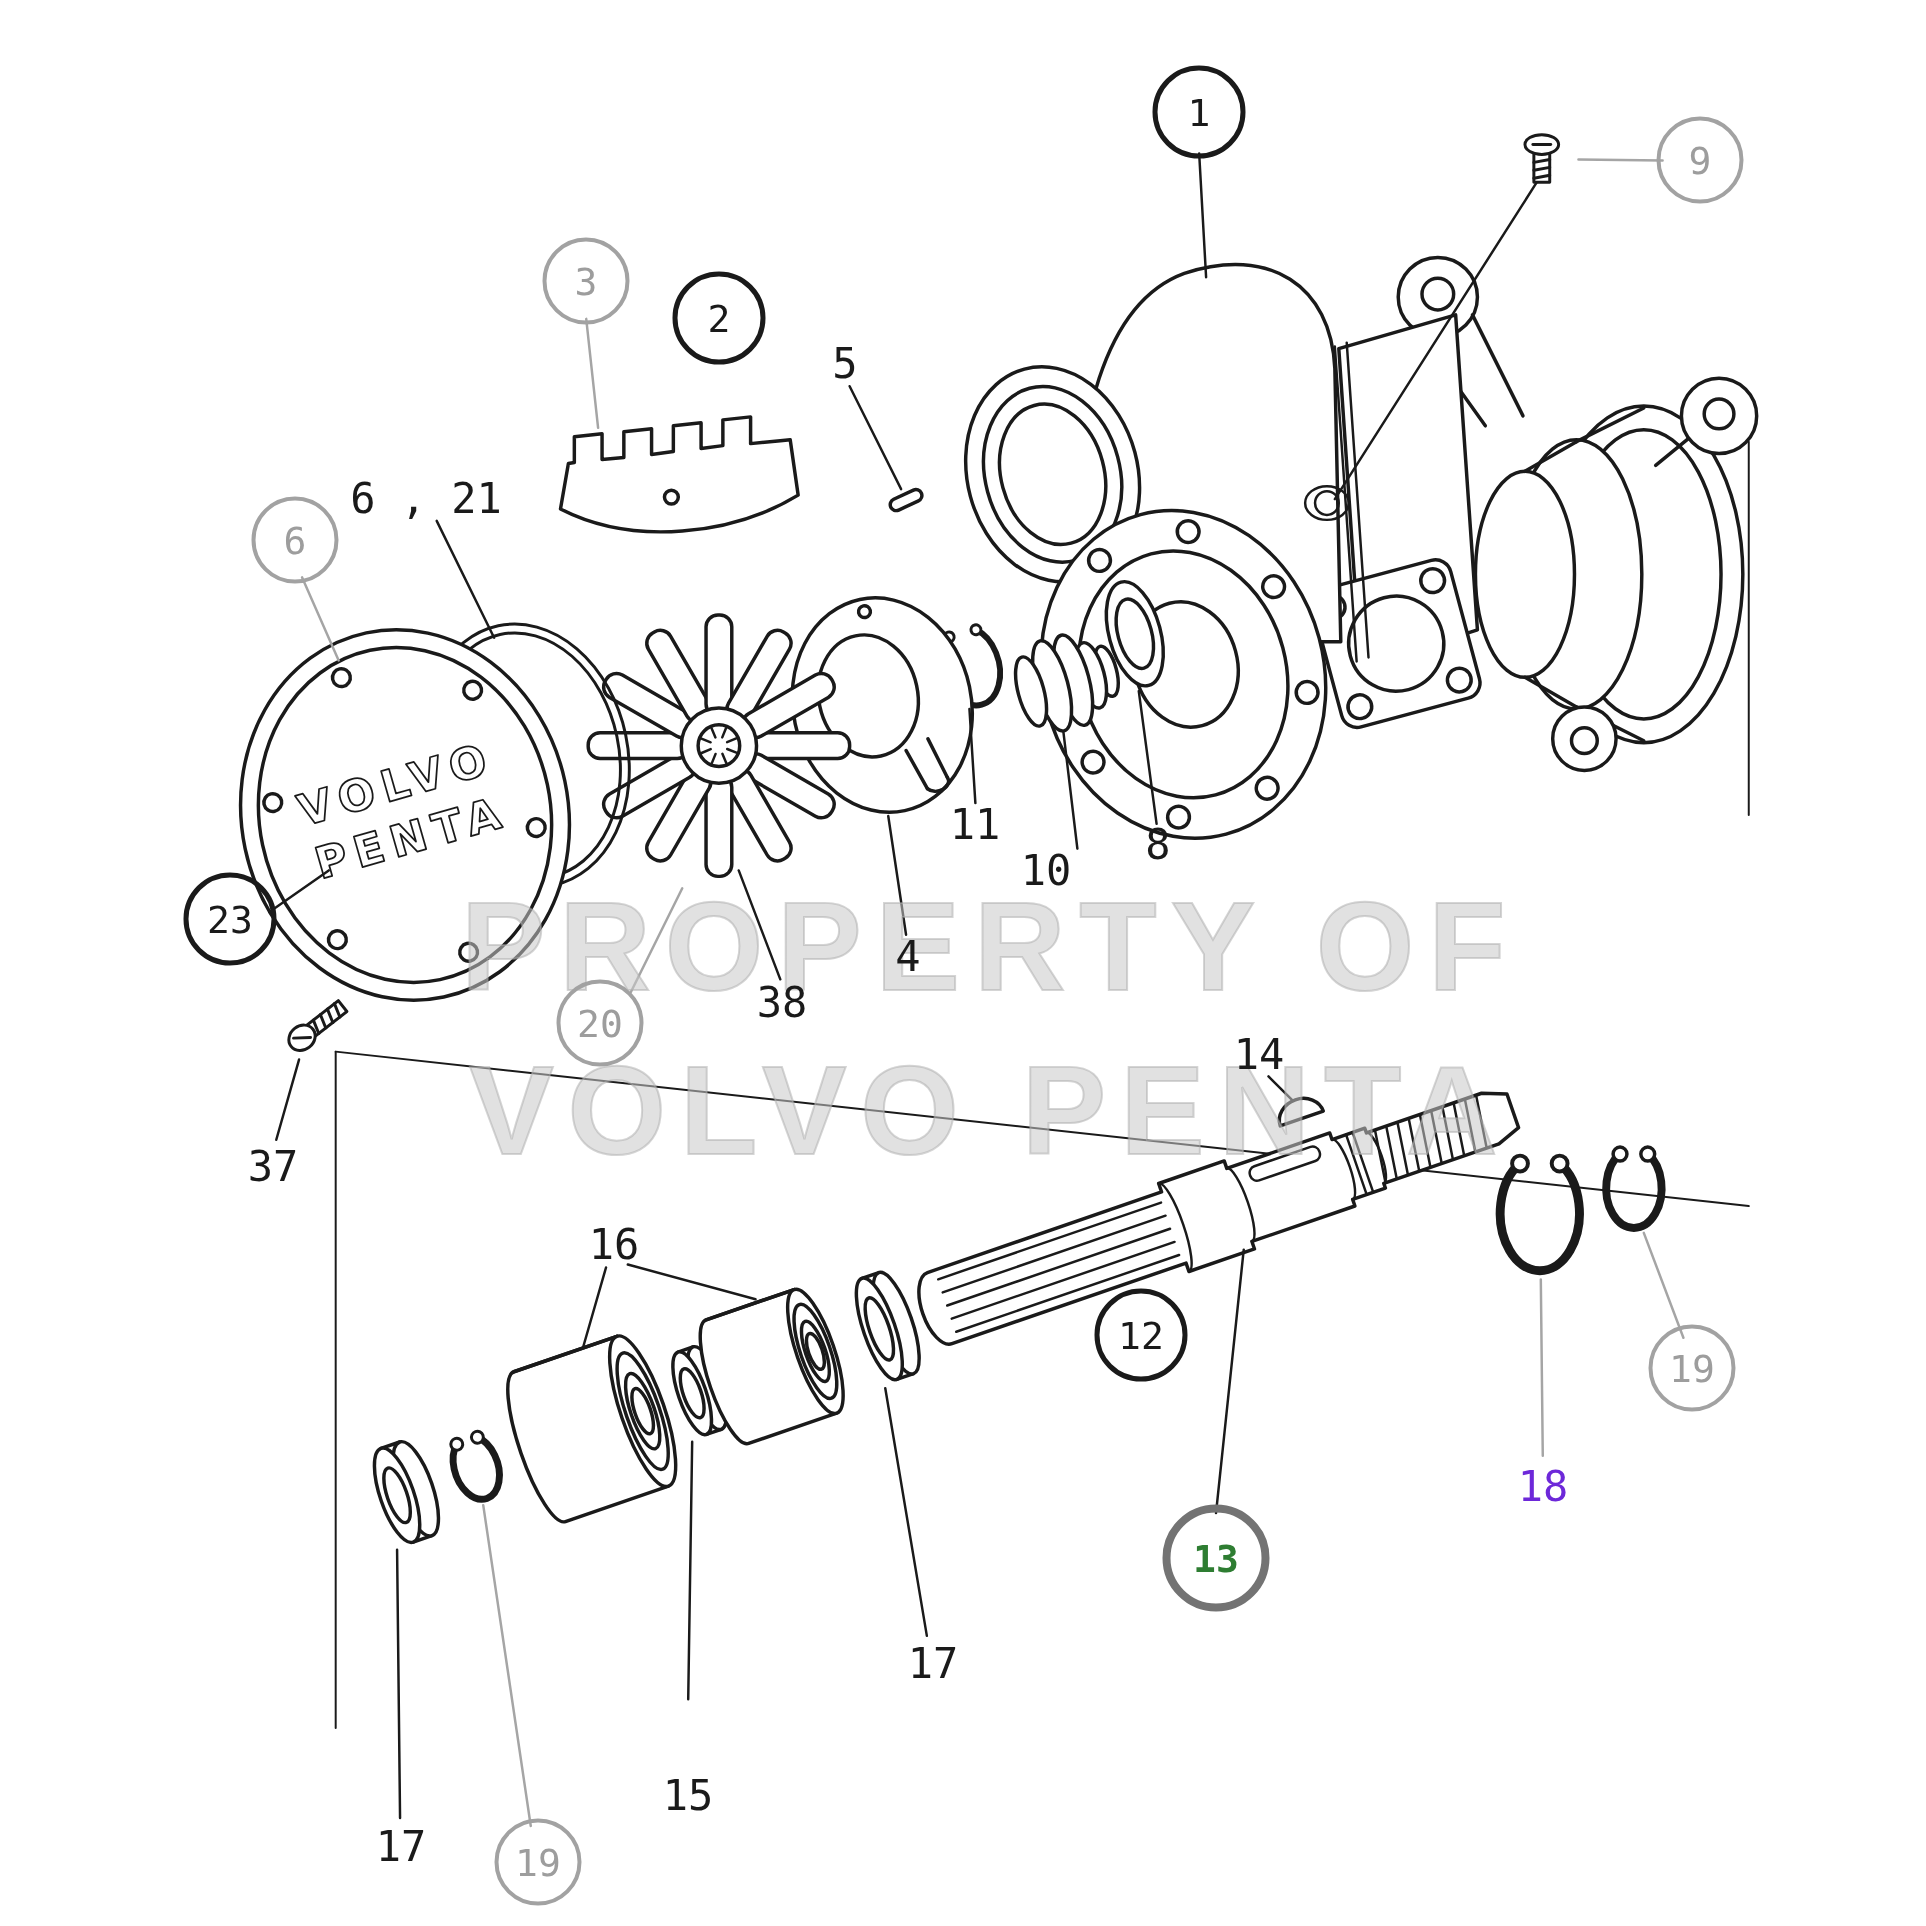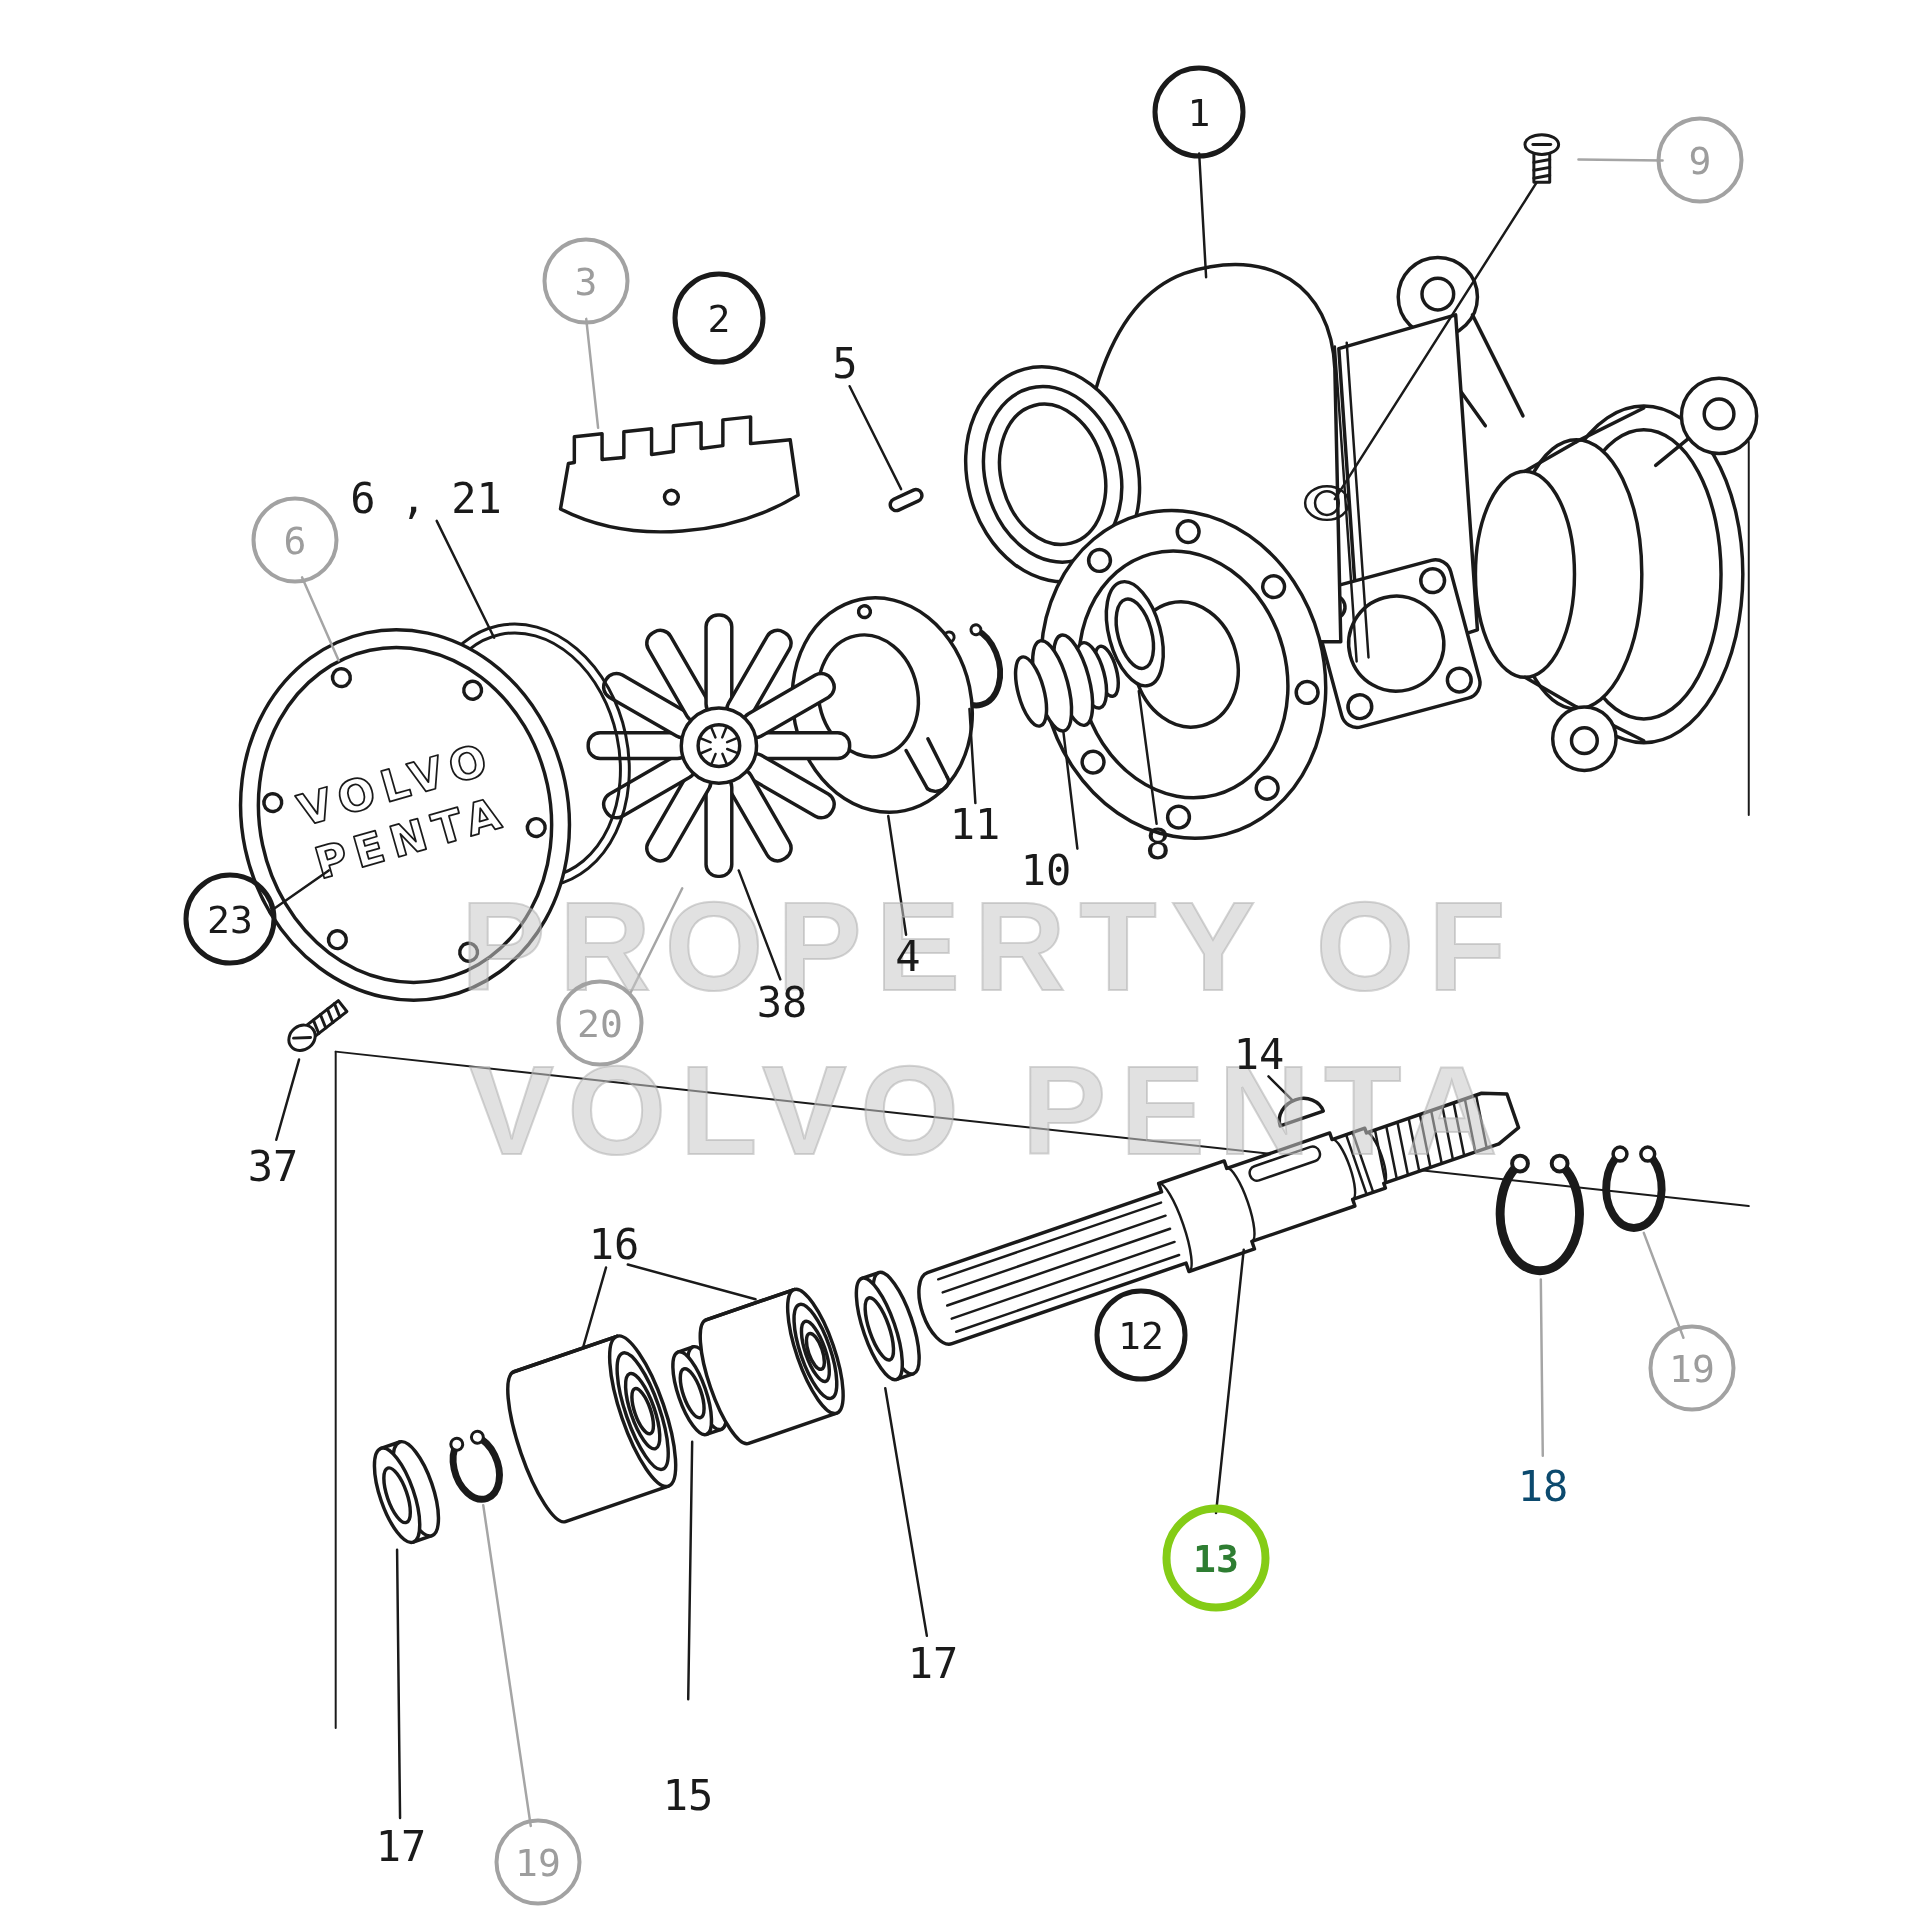--- a/index.html
+++ b/index.html
@@ -14,22 +14,22 @@
   .co{
     position:absolute;
     transform:translate(-50%,-50%);
     display:flex;align-items:center;justify-content:center;
     color:#1a1a1a;font-size:42px;line-height:1;
     white-space:nowrap;user-select:none;
   }
   .co.circled{width:83px;height:83px;border-radius:50%;font-size:38px;background:rgba(255,255,255,.0);}
   .co.dark{border:5px solid #1a1a1a;}
   .co.gray{border:4px solid #a2a2a2;color:#9d9d9d;width:79px;height:79px;}
-  .co.green{border:8px solid #84cc16;color:#2e7d32;width:91px;height:91px;font-weight:bold;}
-  .co.plain-gray{color:#0c4a6e;}
+  .co.green{border:8px solid #737373;color:#2e7d32;width:91px;height:91px;font-weight:bold;}
+  .co.plain-gray{color:#6d28d9;}
 </style>
 </head>
 <body>
 
 <div class="stage">
 
 <svg width="1927" height="1927" viewBox="0 0 1946 1946">
   <g fill="none" stroke="#1a1a1a" stroke-width="3.5" stroke-linecap="round" stroke-linejoin="round">
 
     <g stroke-width="2">

